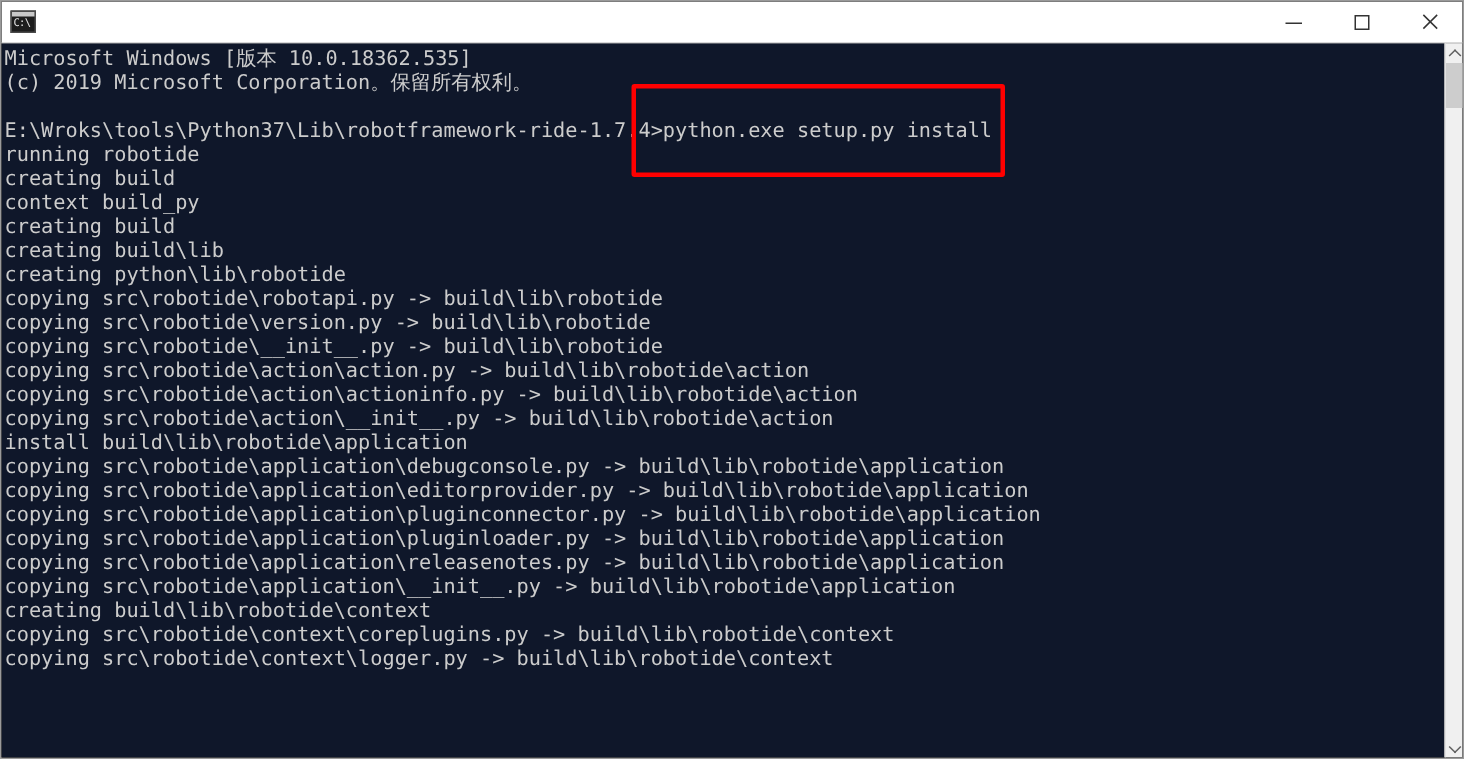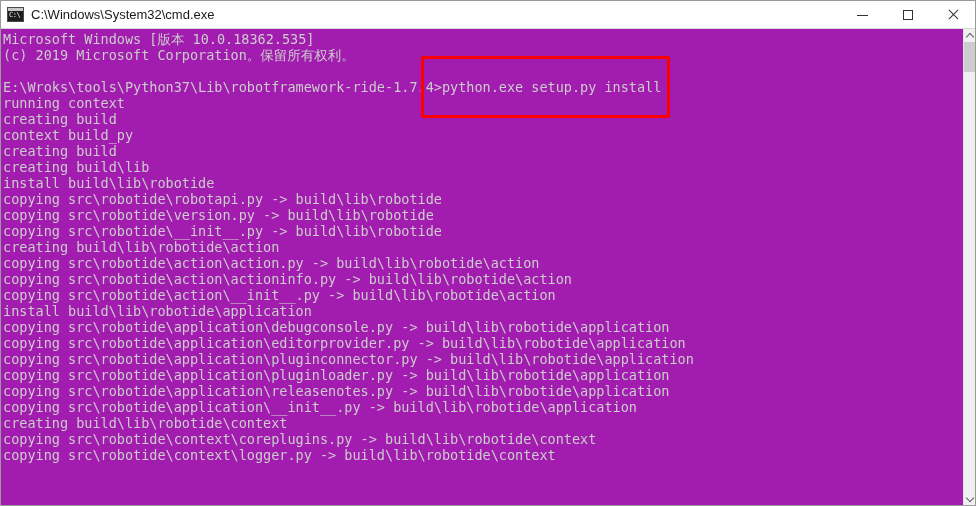--- a/index.html
+++ b/index.html
@@ -116,21 +116,21 @@
   .close-glyph::before { transform: rotate(45deg); }
   .close-glyph::after  { transform: rotate(-45deg); }
 
   
   #console {
     position: absolute;
     left: 0;
     top: 28px;
     width: 962px;
     height: 476px;
-    background: #a21caf;
+    background: #0f172a;
     overflow: hidden;
     box-sizing: border-box;
     padding: 2px 16px 0 2px;
   }
   .line {
     font-family: "DejaVu Sans Mono", monospace;
     font-size: 13.5px;
     line-height: 16px;
     height: 16px;
     color: #cccccc;
@@ -194,50 +194,48 @@
 </head>
 <body>
 
 <div id="window">
 
   <div id="titlebar">
     <div id="app-icon">
       <div class="iconbar"></div>
       <div class="icontext">C:\</div>
     </div>
-    <div id="title-text">C:\Windows\System32\cmd.exe</div>
 
     <div class="winbtns">
       <div class="winbtn">
         <span class="glyph min-glyph"></span>
       </div>
       <div class="winbtn">
         <span class="glyph max-glyph"></span>
       </div>
       <div class="winbtn">
         <span class="glyph close-glyph"></span>
       </div>
     </div>
   </div>
 
   <div id="console">
     <div class="line">Microsoft Windows [版本 10.0.18362.535]</div>
     <div class="line">(c) 2019 Microsoft Corporation。保留所有权利。</div>
     <div class="line blank"></div>
     <div class="line">E:\Wroks\tools\Python37\Lib\robotframework-ride-1.7.4&gt;python.exe setup.py install</div>
-    <div class="line">running context</div>
+    <div class="line">running robotide</div>
     <div class="line">creating build</div>
     <div class="line">context build_py</div>
     <div class="line">creating build</div>
     <div class="line">creating build\lib</div>
-    <div class="line">install build\lib\robotide</div>
+    <div class="line">creating python\lib\robotide</div>
     <div class="line">copying src\robotide\robotapi.py -&gt; build\lib\robotide</div>
     <div class="line">copying src\robotide\version.py -&gt; build\lib\robotide</div>
     <div class="line">copying src\robotide\__init__.py -&gt; build\lib\robotide</div>
-    <div class="line">creating build\lib\robotide\action</div>
     <div class="line">copying src\robotide\action\action.py -&gt; build\lib\robotide\action</div>
     <div class="line">copying src\robotide\action\actioninfo.py -&gt; build\lib\robotide\action</div>
     <div class="line">copying src\robotide\action\__init__.py -&gt; build\lib\robotide\action</div>
     <div class="line">install build\lib\robotide\application</div>
     <div class="line">copying src\robotide\application\debugconsole.py -&gt; build\lib\robotide\application</div>
     <div class="line">copying src\robotide\application\editorprovider.py -&gt; build\lib\robotide\application</div>
     <div class="line">copying src\robotide\application\pluginconnector.py -&gt; build\lib\robotide\application</div>
     <div class="line">copying src\robotide\application\pluginloader.py -&gt; build\lib\robotide\application</div>
     <div class="line">copying src\robotide\application\releasenotes.py -&gt; build\lib\robotide\application</div>
     <div class="line">copying src\robotide\application\__init__.py -&gt; build\lib\robotide\application</div>

